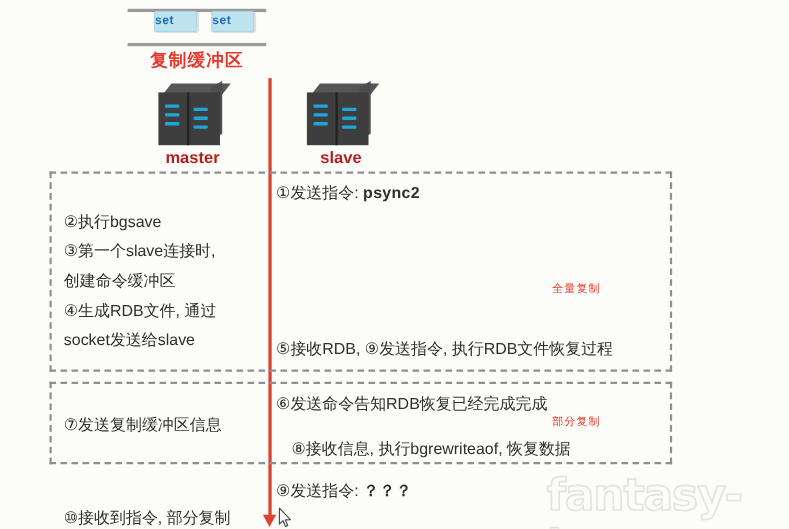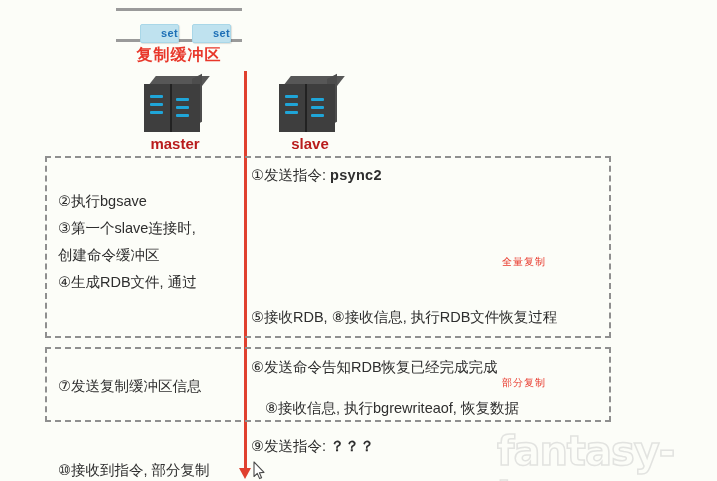--- a/index.html
+++ b/index.html
@@ -33,31 +33,31 @@
     position: absolute;
     left: 0;
     width: 126px;
     height: 3px;
     background: #9a9a9a;
   }
   .buffer-line.top  { top: 2px; }
   .buffer-line.bot  { top: 33px; }
   .set-box {
     position: absolute;
-    top: 18px;
+    top: 4px;
     width: 37px;
     height: 17px;
     background: #bfe2ef;
     border: 1px solid #a9d7e8;
     border-radius: 2px;
     color: #1d6fb5;
     font-size: 11px;
     font-weight: bold;
     line-height: 17px;
-    text-align: right;
+    text-align: left;
     letter-spacing: 0.4px;
     box-shadow: 1px 1px 1px rgba(0,0,0,0.12);
   }
   .set-box.one { left: 24px; }
   .set-box.two { left: 76px; }
 
   .buffer-label {
     position: absolute;
     left: 112px;
     top: 45px;
@@ -251,28 +251,29 @@
   <div class="dashed-box full"></div>
   <div class="dashed-box partial"></div>
 
   <div class="red-tag" style="left:502px; top:255px;">全量复制</div>
   <div class="red-tag" style="left:502px; top:376px;">部分复制</div>
 
   <div class="txt" style="left:58px; top:192px;">②执行bgsave</div>
   <div class="txt" style="left:58px; top:219px;">③第一个slave连接时,</div>
   <div class="txt" style="left:58px; top:246px;">创建命令缓冲区</div>
   <div class="txt" style="left:58px; top:273px;">④生成RDB文件, 通过</div>
+  <div class="txt" style="left:58px; top:300px;">socket发送给slave</div>
   <div class="txt" style="left:58px; top:377px;">⑦发送复制缓冲区信息</div>
   <div class="txt" style="left:58px; top:461px;">⑩接收到指令, 部分复制</div>
 
   <div class="txt" style="left:251px; top:166px;">
     <span>①发送指令:</span>
     <span class="mono">psync2</span>
   </div>
-  <div class="txt" style="left:251px; top:308px;">⑤接收RDB, ⑧接收信息, 执行RDB文件恢复过程</div>
+  <div class="txt" style="left:251px; top:308px;">⑤接收RDB, ⑨发送指令, 执行RDB文件恢复过程</div>
   <div class="txt" style="left:251px; top:358px;">⑥发送命令告知RDB恢复已经完成完成</div>
   <div class="txt" style="left:251px; top:399px;margin-left:14px;">⑧接收信息, 执行bgrewriteaof, 恢复数据</div>
   <div class="txt" style="left:251px; top:437px;">
     <span>⑨发送指令:</span>
     <span class="mono">？？？</span>
   </div>
 
   <div class="watermark">fantasy-ke</div>
 
   <div class="cursor">

